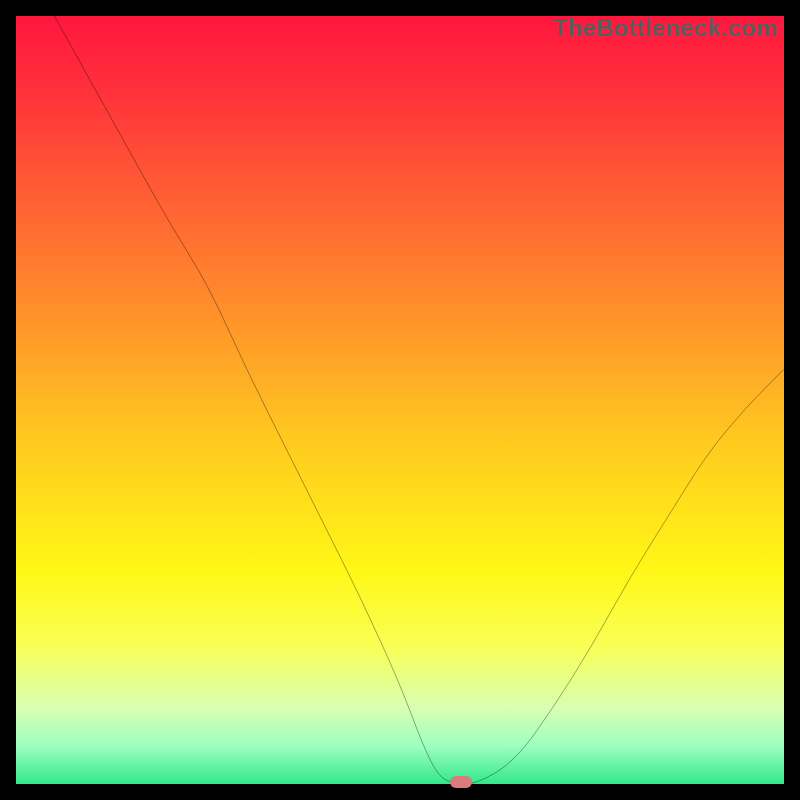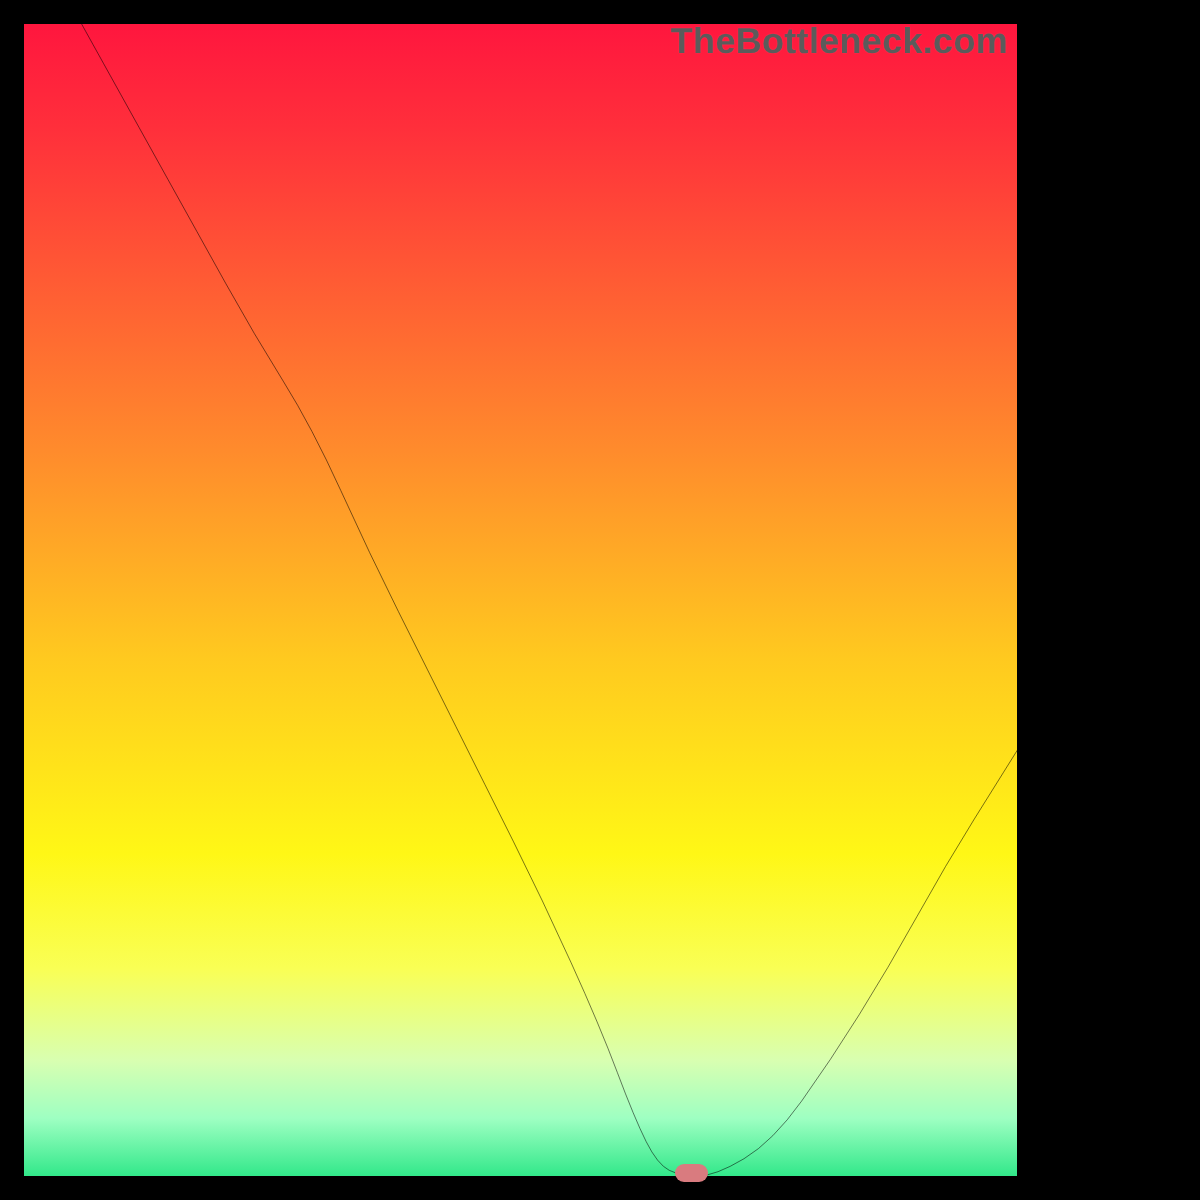--- a/index.html
+++ b/index.html
@@ -14,21 +14,21 @@
   .frame {
     position: relative;
     width: 800px;
     height: 800px;
     background: #000;
   }
   .plot-area {
     position: absolute;
     left: 16px;
     top: 16px;
-    width: 662px;
+    width: 768px;
     height: 768px;
     
     background: linear-gradient(to bottom,
       #ff163e 0%,
       #ff2f3b 9%,
       #ff5a34 22%,
       #ff8b2c 37%,
       #ffc91f 55%,
       #fff716 72%,
       #f9ff55 82%,

